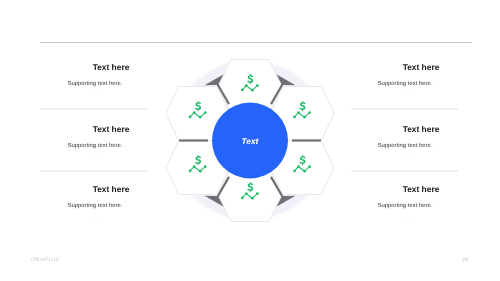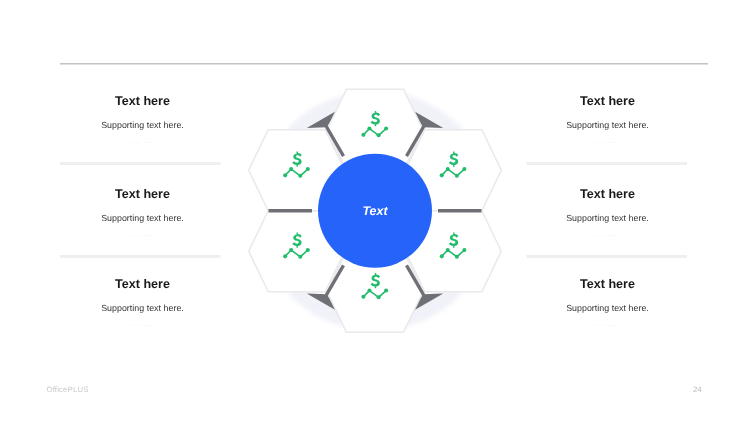--- a/index.html
+++ b/index.html
@@ -1,20 +1,20 @@
 <!DOCTYPE html>
 <html><head>
 <meta charset="utf-8">
 <style>
   html,body{margin:0;padding:0;}
   body{width:500px;height:281px;background:#ffffff;font-family:"Liberation Sans",sans-serif;overflow:hidden;-webkit-font-smoothing:antialiased;text-rendering:geometricPrecision;}
   .slide{position:relative;width:500px;height:281px;background:#ffffff;}
   .toprule{position:absolute;left:40px;top:42px;width:432px;height:1.2px;background:#c2c2c8;}
   .block{position:absolute;width:170px;height:40px;text-align:center;}
-  .title{position:absolute;left:0;top:0;width:170px;font-size:8.4px;font-weight:bold;color:#1a1a1a;line-height:10px;}
+  .title{position:absolute;left:16px;top:0;width:170px;font-size:8.4px;font-weight:bold;color:#1a1a1a;line-height:10px;}
   .sub{position:absolute;left:0;top:18.4px;width:170px;font-size:5.9px;color:#343434;line-height:8px;letter-spacing:0.02px;}
   .faint{position:absolute;left:0;top:30px;width:170px;font-size:4.2px;color:#e8e8e8;letter-spacing:.5px;line-height:6px;}
   .divider{position:absolute;height:2px;background:#efeff1;}
   .footer{position:absolute;left:31px;top:256.6px;font-size:5.2px;color:#c9c9c9;letter-spacing:.1px;}
   .pagenum{position:absolute;left:462px;top:256.6px;font-size:5.2px;color:#b9b9b9;}
   .diagram{position:absolute;left:160px;top:52px;width:180px;height:180px;}
   .hex{fill:#ffffff;stroke:#e9e9ec;stroke-width:1.0;}
   .spoke{stroke:#6f7076;stroke-width:2.2;stroke-linecap:butt;}
   .arrowhead{fill:#6f7076;}
   .shadowtri{fill:#f1f2f9;}

